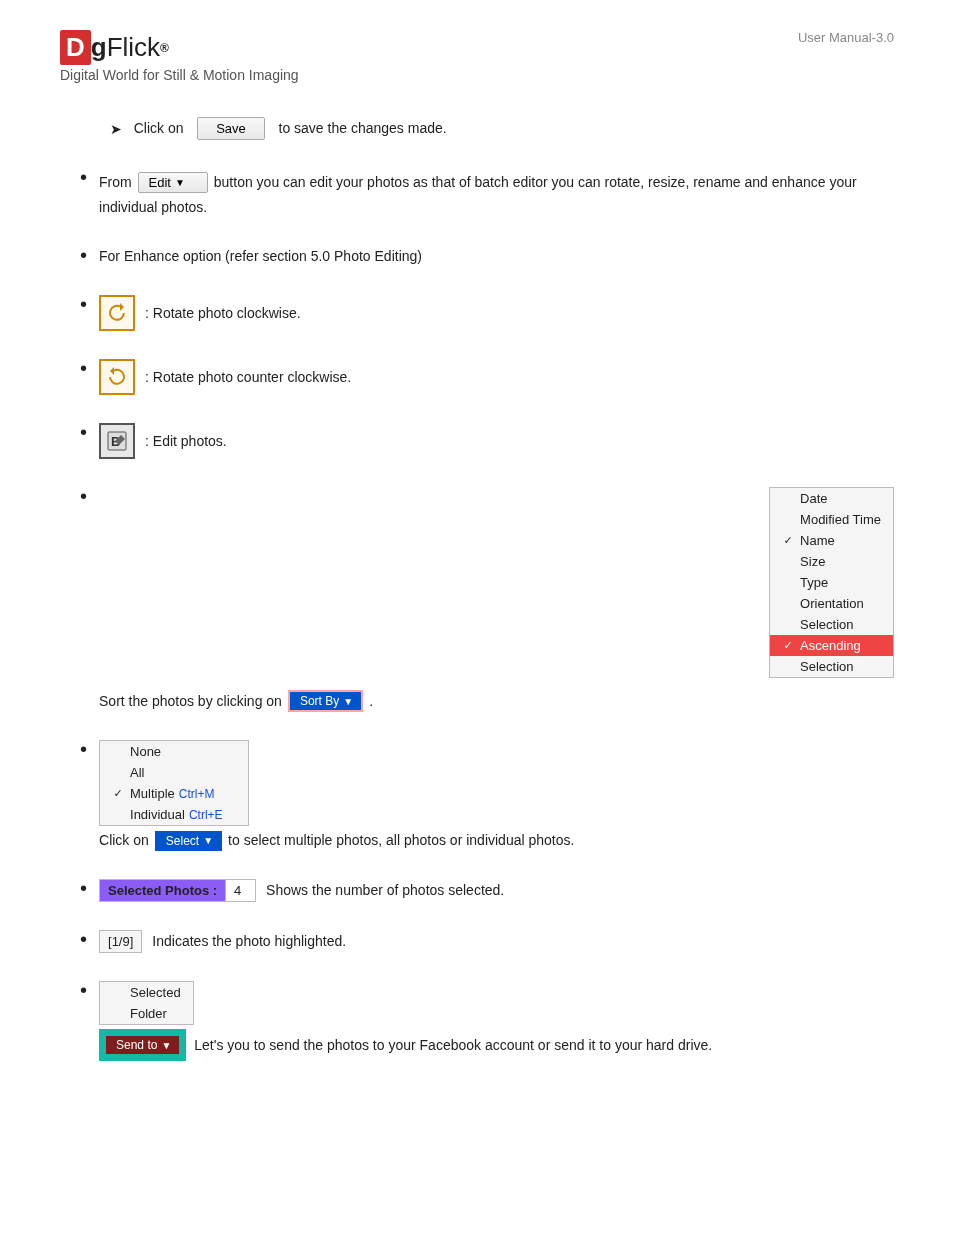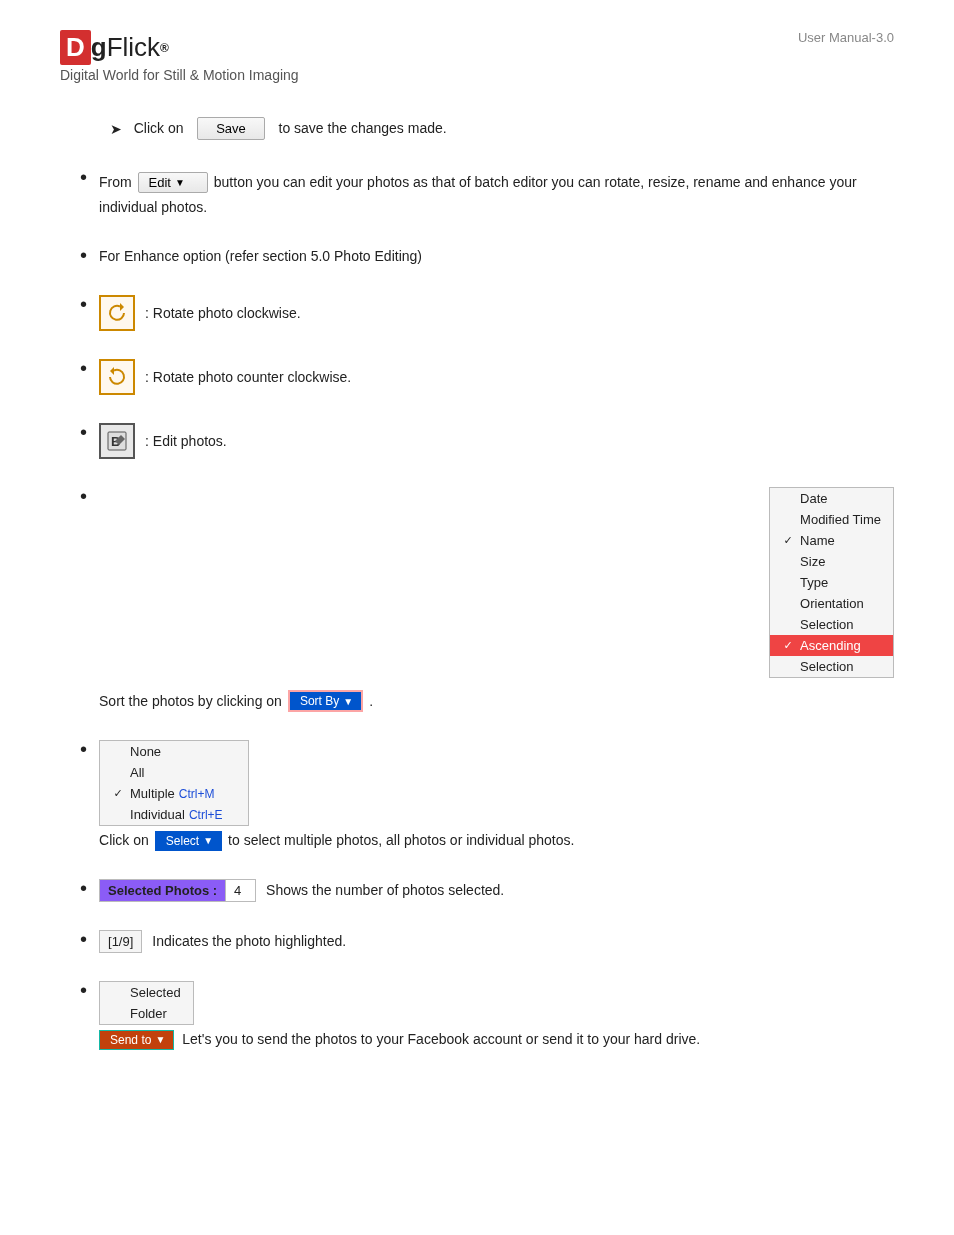--- a/index.html
+++ b/index.html
@@ -253,22 +253,22 @@
     .send-to-menu {
       border: 1px solid #bbb;
       background: #f5f5f5;
       display: inline-block;
       min-width: 90px;
       font-size: 13px;
     }
     .send-to-btn {
       display: inline-flex;
       align-items: center;
-      border: 1px solid #14b8a6;
-      background: #c2410c;
+      border: 7px solid #14b8a6;
+      background: #7f1d1d;
       color: #fff;
       padding: 2px 8px 2px 10px;
       font-size: 12px;
       cursor: pointer;
     }
 
     .ctrl-shortcut {
       color: #1d4ed8;
       font-size: 12px;
     }

